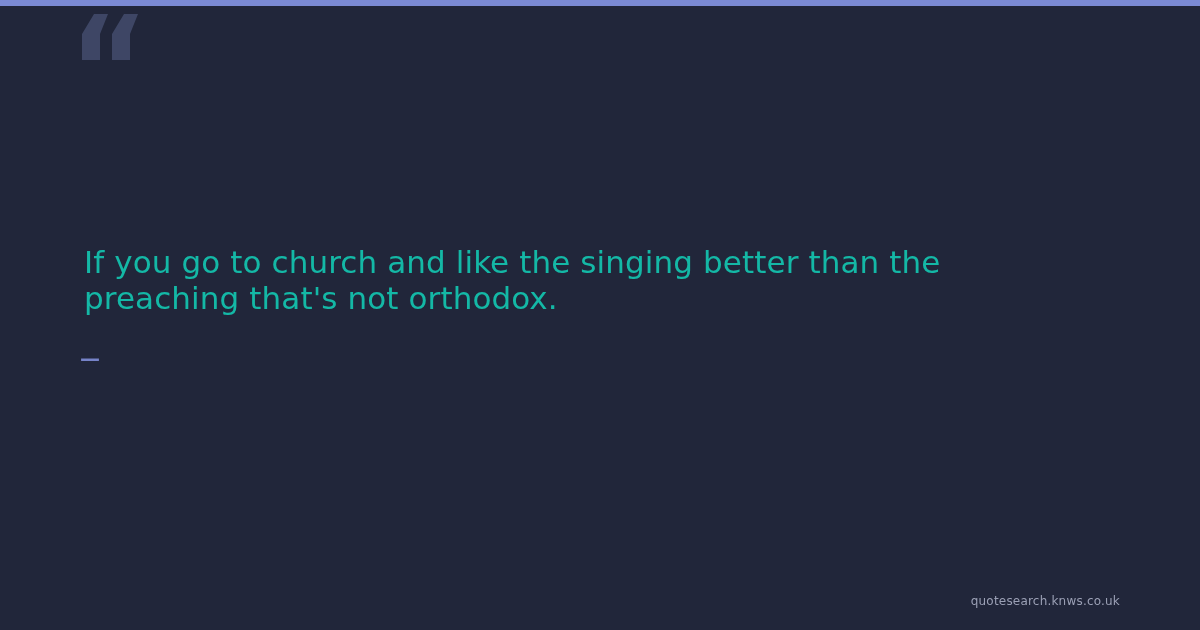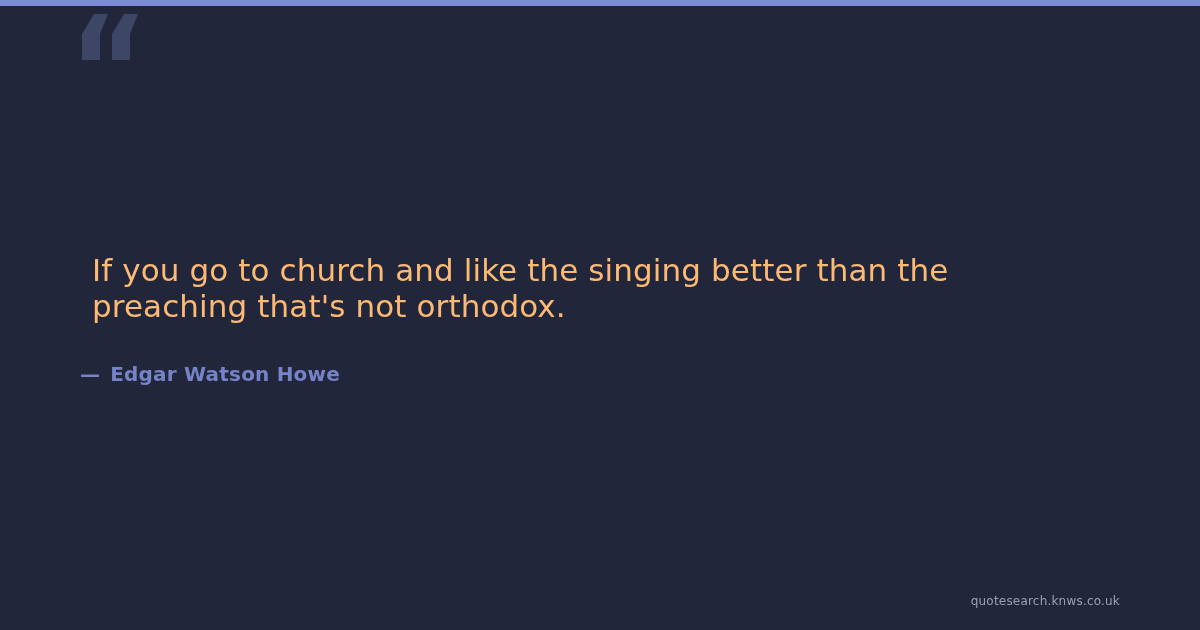--- a/index.html
+++ b/index.html
@@ -46,22 +46,22 @@
   }
 
   .quote-body {
     position: absolute;
     left: 80px;
     top: 240px;
     width: 940px;
   }
 
   .quote-text {
-    margin: 12px;
-    color: #fdba74;
+    margin: 4px;
+    color: #14b8a6;
     font-family: "DejaVu Sans", sans-serif;
     font-size: 31px;
     font-weight: 400;
     line-height: 36px;
     letter-spacing: 0.1px;
     white-space: pre-wrap;
   }
 
   .attribution {
     margin: 0;
@@ -106,19 +106,18 @@
       <path d="M2 46 L2 20 L14 0 L28 0 L20 20 L20 46 Z" fill="#3e4665"></path>
       <path d="M32 46 L32 20 L44 0 L58 0 L50 20 L50 46 Z" fill="#3e4665"></path>
     </svg>
   </div>
 
   <div class="quote-body">
     <p class="quote-text">If you go to church and like the singing better than the preaching that's not orthodox.</p>
 
     <p class="attribution">
       <span class="attribution-dash">—</span>
-      <span class="attribution-name">Edgar Watson Howe</span>
     </p>
   </div>
 
   <div class="watermark">quotesearch.knws.co.uk</div>
 
 </div>
 
 </body></html>

